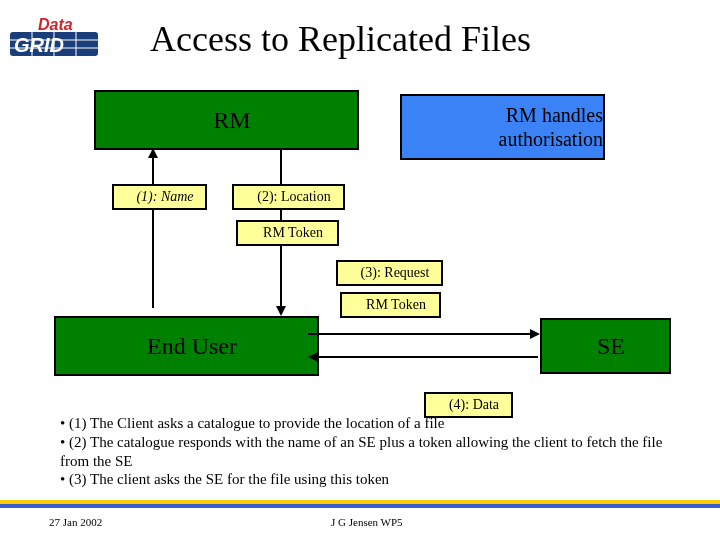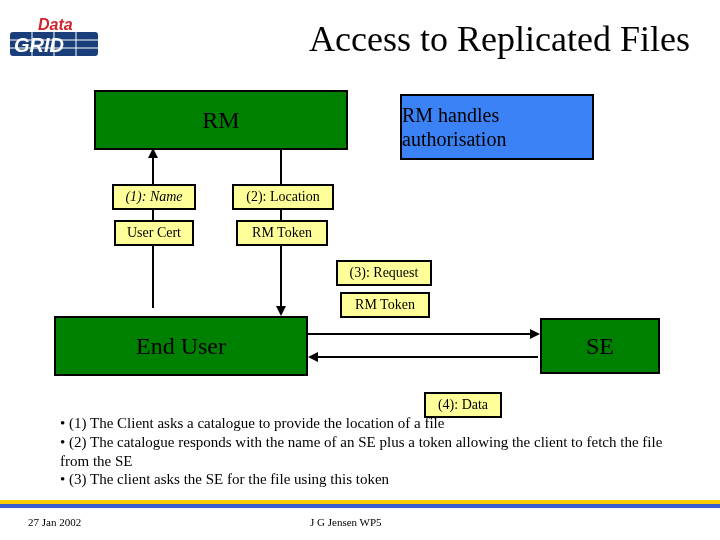--- a/index.html
+++ b/index.html
@@ -17,36 +17,37 @@
     width: 720px;
     height: 540px;
   }
   .title {
     position: absolute;
     top: 18px;
     left: 150px;
     width: 540px;
     font-size: 36px;
     color: #000;
-    text-align: right;
+    text-align: left;
   }
   .logo {
     position: absolute;
     top: 14px;
     left: 8px;
   }
   
   .box {
     position: absolute;
     border: 2px solid #000;
     background: #fff;
-    text-align: left;
+    text-align: right;
     display: flex;
     align-items: center;
     justify-content: center;
+    padding-left: 11px;
   }
   .greenbox {
     background: #008000;
     color: #000;
   }
   .yellowbox {
     background: #ffff99;
   }
   .whitebox {
     background: #3b82f6;
@@ -105,20 +106,21 @@
   .footer-bar {
     position: absolute;
     left: 0;
     width: 720px;
     height: 4px;
   }
   .footer-text {
     position: absolute;
     font-size: 11px;
     color: #000;
+    margin-left: 21px;
   }
 </style>
 </head>
 <body>
 
 <div class="slide">
 
   <div class="logo">
     <svg width="96" height="48" viewBox="0 0 96 48">
       <g>
@@ -152,23 +154,20 @@
     <span>SE</span>
   </div>
 
   <div class="line" style="left:152px; top:156px; width:2px; height:152px;"></div>
   <div class="arrow-up" style="left:148px; top:148px;"></div>
 
   <div class="box yellowbox txt" style="left:112px; top:184px; width:80px; height:22px;font-style:italic;">
     <span>(1): Name</span>
   </div>
 
-  <div class="box yellowbox txt" style="left:114px; top:220px; width:76px; height:22px;">
-    <span>User Cert</span>
-  </div>
 
   <div class="line" style="left:280px; top:150px; width:2px; height:158px;"></div>
   <div class="arrow-down" style="left:276px; top:306px;"></div>
 
   <div class="box yellowbox txt" style="left:232px; top:184px; width:98px; height:22px;">
     <span>(2): Location</span>
   </div>
 
   <div class="box yellowbox txt" style="left:236px; top:220px; width:88px; height:22px;">
     <span>RM Token</span>

